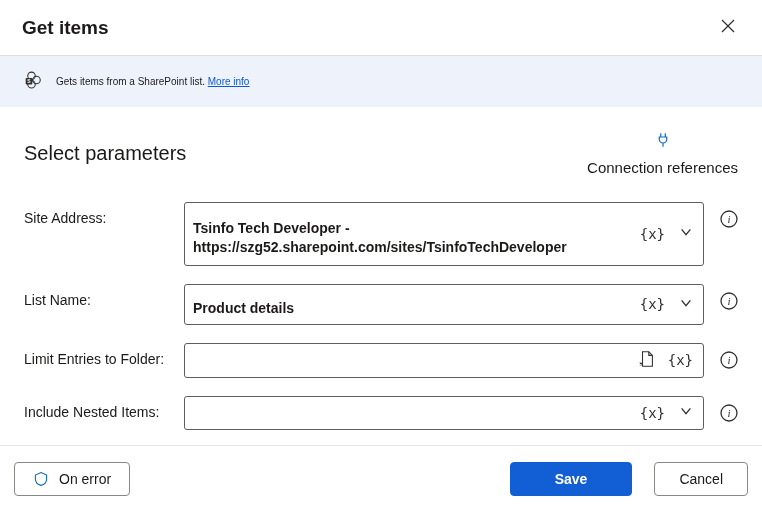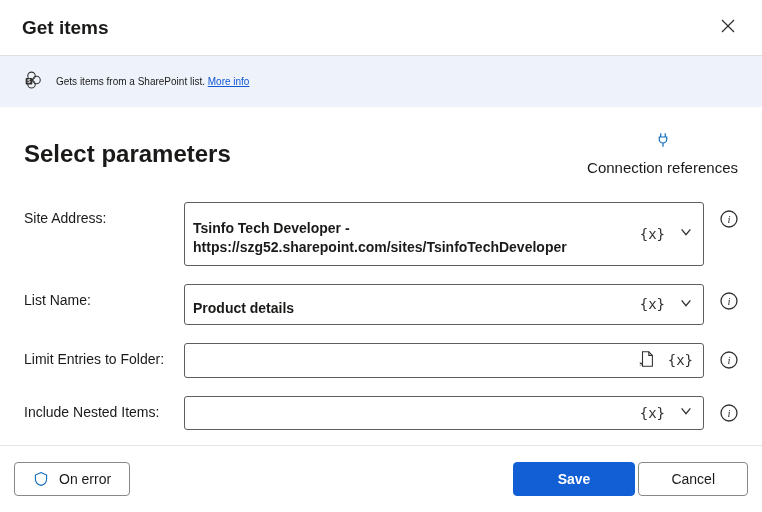--- a/index.html
+++ b/index.html
@@ -8,21 +8,21 @@
   .header-title { font-size: 19px; font-weight: 700; }
   .close-x svg { width: 16px; height: 16px; stroke: #323130; }
   .close-x { cursor: pointer; padding: 4px; }
   .divider { height: 1px; background: #e1dfdd; }
   .infobar { display: flex; align-items: center; gap: 12px; background: #eef3fb; padding: 14px 24px; }
   .infobar-icon svg { width: 20px; height: 20px; }
   .infobar-text { font-size: 10px; }
   .infobar-link { color: #1157d3; text-decoration: underline; cursor: pointer; }
   .content { padding: 24px 24px 8px 24px; }
   .subhead { display: flex; align-items: center; justify-content: space-between; margin-bottom: 26px; }
-  .subhead-title { font-size: 24px; font-weight: 700; }
+  .subhead-title { font-size: 20px; font-weight: 400; }
   .conn { display: flex; align-items: center; gap: 10px; cursor: pointer; flex-direction: column; }
   .conn svg { width: 18px; height: 18px; stroke: #0f6cbd; fill: none; }
   .conn-text { font-size: 15px; }
   .row { display: flex; align-items: flex-start; gap: 4px; margin-bottom: 18px; }
   .label { width: 156px; padding-top: 8px; font-size: 14px; }
   .field { flex: 1; display: flex; align-items: center; }
   .inputbox { flex: 1; border: 1px solid #605e5c; border-radius: 3px; background: #fff; min-height: 34px; display: flex; align-items: center; padding: 6px 8px; }
   .inputbox.tall { padding: 8px 8px; }
   .val { flex: 1; font-size: 14px; line-height: 1.35; font-weight: 600; margin-top: 8px; }
   .adorn { display: flex; align-items: center; gap: 10px; margin-left: 10px; }
@@ -33,21 +33,21 @@
   .folder-icon { cursor: pointer; }
   .info-icon { width: 18px; height: 18px; margin-left: 12px; margin-top: 8px; cursor: pointer; flex-shrink: 0; }
   .info-icon svg { width: 18px; height: 18px; stroke: #323130; fill: none; stroke-width: 1.3; }
   .info-icon text { font-family: Georgia, serif; font-style: italic; font-size: 11px; fill: #323130; stroke: none; }
   .footer { position: absolute; bottom: 0; left: 0; right: 0; border-top: 1px solid #e6e4e2; padding: 16px 14px; display: flex; align-items: center; background: #fff; }
   .btn { border-radius: 4px; padding: 8px 18px; font-size: 14px; cursor: pointer; }
   .btn-secondary { border: 1px solid #8a8886; background: #fff; display: flex; align-items: center; gap: 10px; }
   .btn-secondary svg { width: 16px; height: 16px; stroke: #0f6cbd; fill: none; stroke-width: 1.4; }
   .spacer { flex: 1; }
   .btn-primary { background: #115ed5; color: #fff; border: 1px solid #115ed5; padding: 8px 44px; font-weight: 600; }
-  .btn-cancel { border: 1px solid #8a8886; background: #fff; margin-left: 3px; padding: 8px 32px; }
+  .btn-cancel { border: 1px solid #8a8886; background: #fff; margin-left: 22px; padding: 8px 24px; }
 </style>
 </head>
 <body>
 
 <div class="header">
   <div class="header-title">Get items</div>
   <div class="close-x">
     <svg viewBox="0 0 16 16">
         <line x1="2" y1="2" x2="14" y2="14" stroke-width="1.3"></line>
         <line x1="14" y1="2" x2="2" y2="14" stroke-width="1.3"></line>

